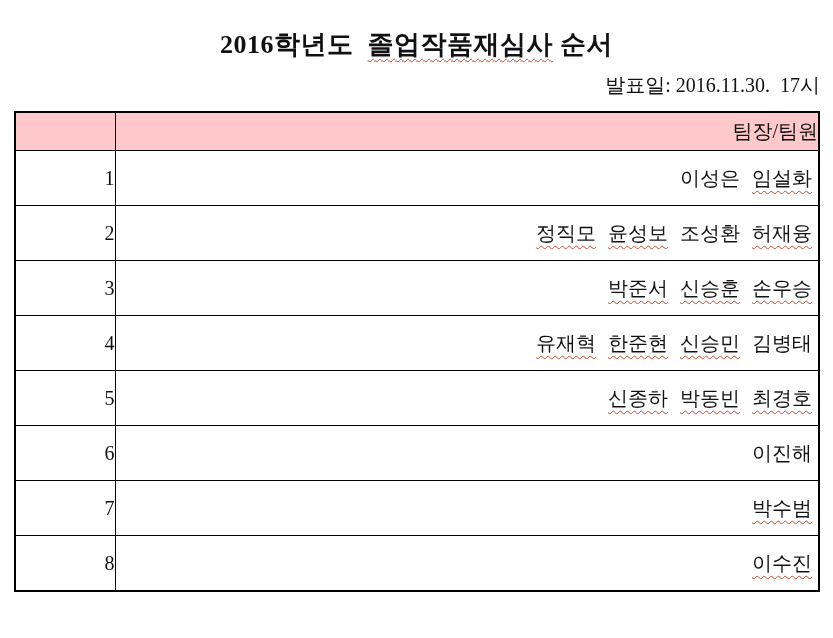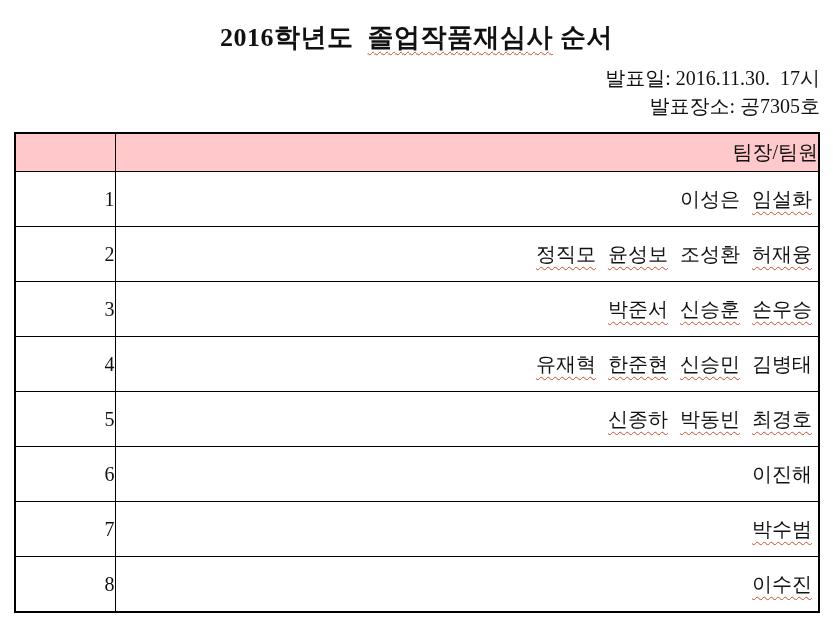--- a/index.html
+++ b/index.html
@@ -10,21 +10,21 @@
   .page {
     position: relative;
     width: 833px;
     height: 638px;
     background: #ffffff;
     font-family: "Liberation Serif", "DejaVu Serif", serif;
     color: #111111;
     overflow: hidden;
   }
   .doc-title {
-    padding-top: 20px;
+    padding-top: 27px;
     text-align: center;
     font-size: 26px;
     font-weight: bold;
     white-space: pre;
     letter-spacing: 0.5px;
   }
   .meta {
     margin-top: 9px;
     padding-right: 13px;
     text-align: right;
@@ -76,21 +76,20 @@
 </style>
 </head>
 <body>
 
 <div class="page">
 
   <div class="doc-title"><span>2016학년도  </span><span class="wavy">졸업작품재심사</span><span> 순서</span></div>
 
   <div class="meta">
     <div class="meta-line">발표일: 2016.11.30.  17시</div>
-    <div class="meta-line">발표장소: 공7305호</div>
   </div>
 
   <table class="schedule">
     <colgroup>
       <col class="c-no">
       <col class="c-members">
     </colgroup>
     <thead>
       <tr>
         <th></th>

